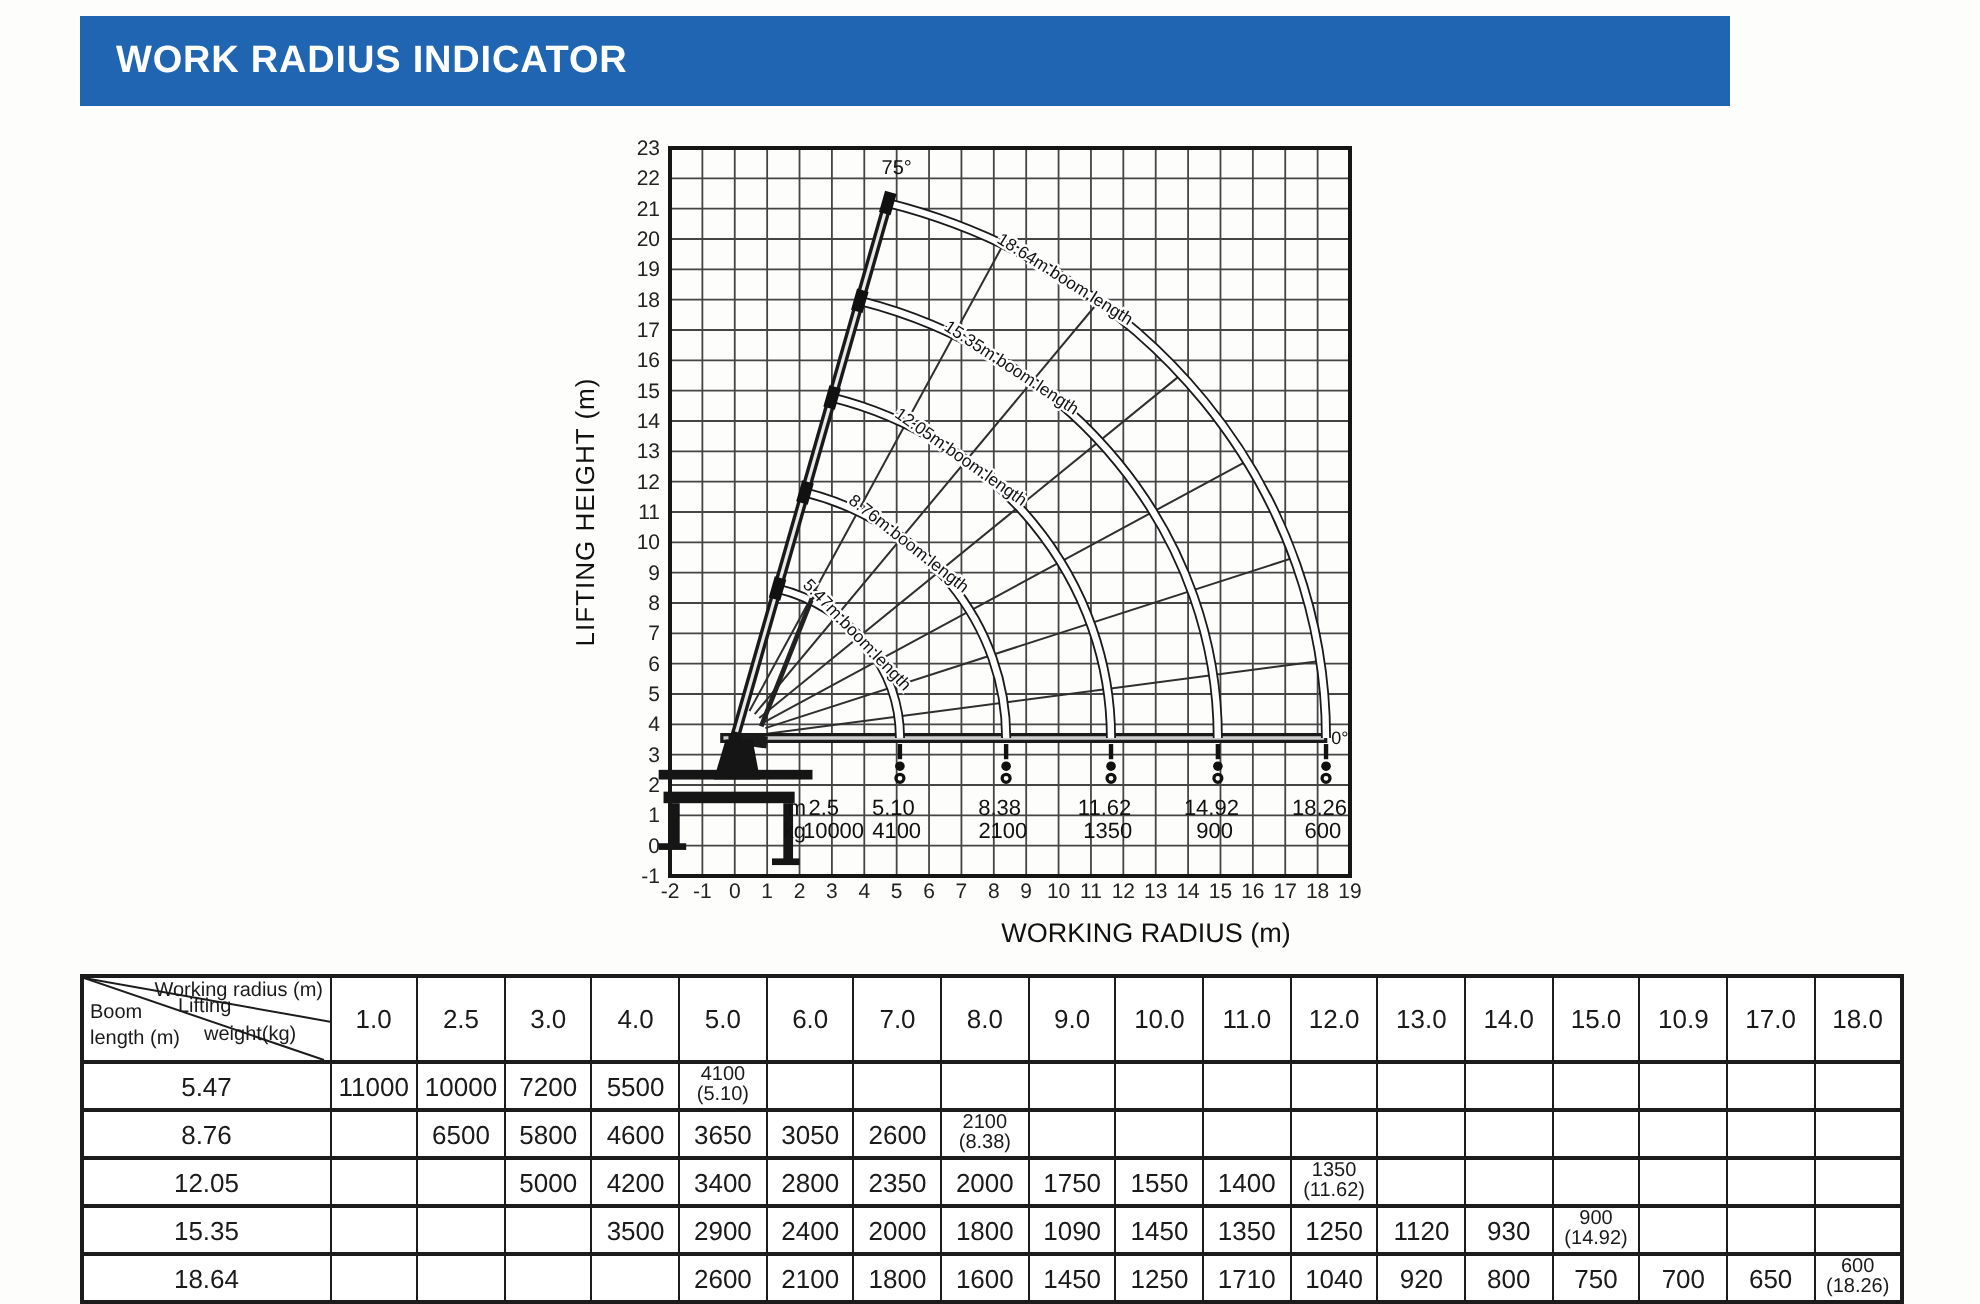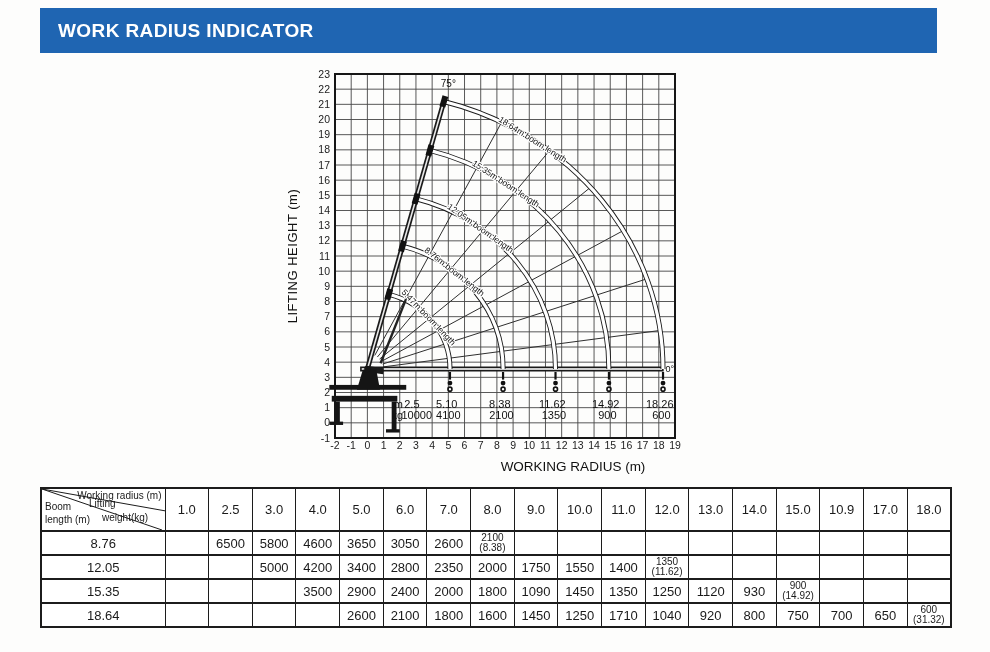--- a/index.html
+++ b/index.html
@@ -1,21 +1,21 @@
 <!DOCTYPE html>
 <html><head>
 <meta charset="utf-8">
 <style>
   html,body{margin:0;padding:0;}
   body{
     width:990px;height:652px;position:relative;background:#fdfdfc;
     font-family:"Liberation Sans",sans-serif;color:#1a1a1a;overflow:hidden;
   }
   .title-bar{
-    position:absolute;left:40px;top:8px;width:897px;height:45px;
+    position:absolute;left:40px;top:8px;width:825px;height:45px;
     display:flex;align-items:center;padding-left:18px;box-sizing:border-box;
   }
   .title-bar .title-text{
     color:#ffffff;font-weight:bold;font-size:19px;letter-spacing:.4px;
   }
   .chart-wrap{position:absolute;left:283px;top:58px;}
   .chart-wrap svg{display:block;}
   .table-wrap{position:absolute;left:40px;top:487px;}
   table.load{border-collapse:collapse;table-layout:fixed;width:912px;background:#fff;}
   table.load td,table.load th{
@@ -284,20 +284,44 @@
           <th>13.0</th>
           <th>14.0</th>
           <th>15.0</th>
           <th>10.9</th>
           <th>17.0</th>
           <th>18.0</th>
         </tr>
       </thead>
       <tbody>
         <tr>
+          <td>5.47</td>
+          <td>11000</td>
+          <td>10000</td>
+          <td>7200</td>
+          <td>5500</td>
+          <td class="subcell">
+            <div>4100</div>
+            <div>(5.10)</div>
+          </td>
+          <td></td>
+          <td></td>
+          <td></td>
+          <td></td>
+          <td></td>
+          <td></td>
+          <td></td>
+          <td></td>
+          <td></td>
+          <td></td>
+          <td></td>
+          <td></td>
+          <td></td>
+        </tr>
+        <tr>
           <td>8.76</td>
           <td></td>
           <td>6500</td>
           <td>5800</td>
           <td>4600</td>
           <td>3650</td>
           <td>3050</td>
           <td>2600</td>
           <td class="subcell">
             <div>2100</div>
@@ -376,18 +400,18 @@
           <td>1250</td>
           <td>1710</td>
           <td>1040</td>
           <td>920</td>
           <td>800</td>
           <td>750</td>
           <td>700</td>
           <td>650</td>
           <td class="subcell">
             <div>600</div>
-            <div>(31.32)</div>
+            <div>(18.26)</div>
           </td>
         </tr>
       </tbody>
     </table>
 </div>
 
 </body></html>

